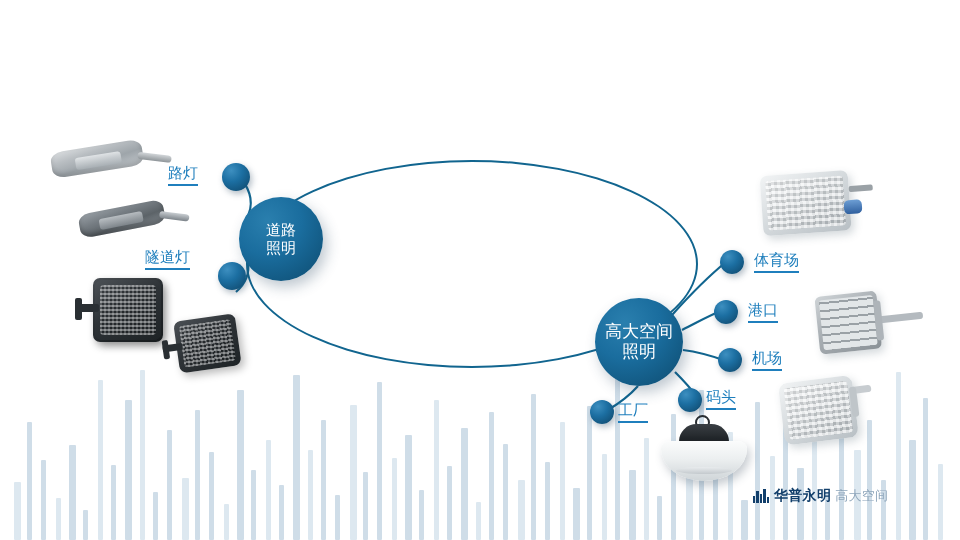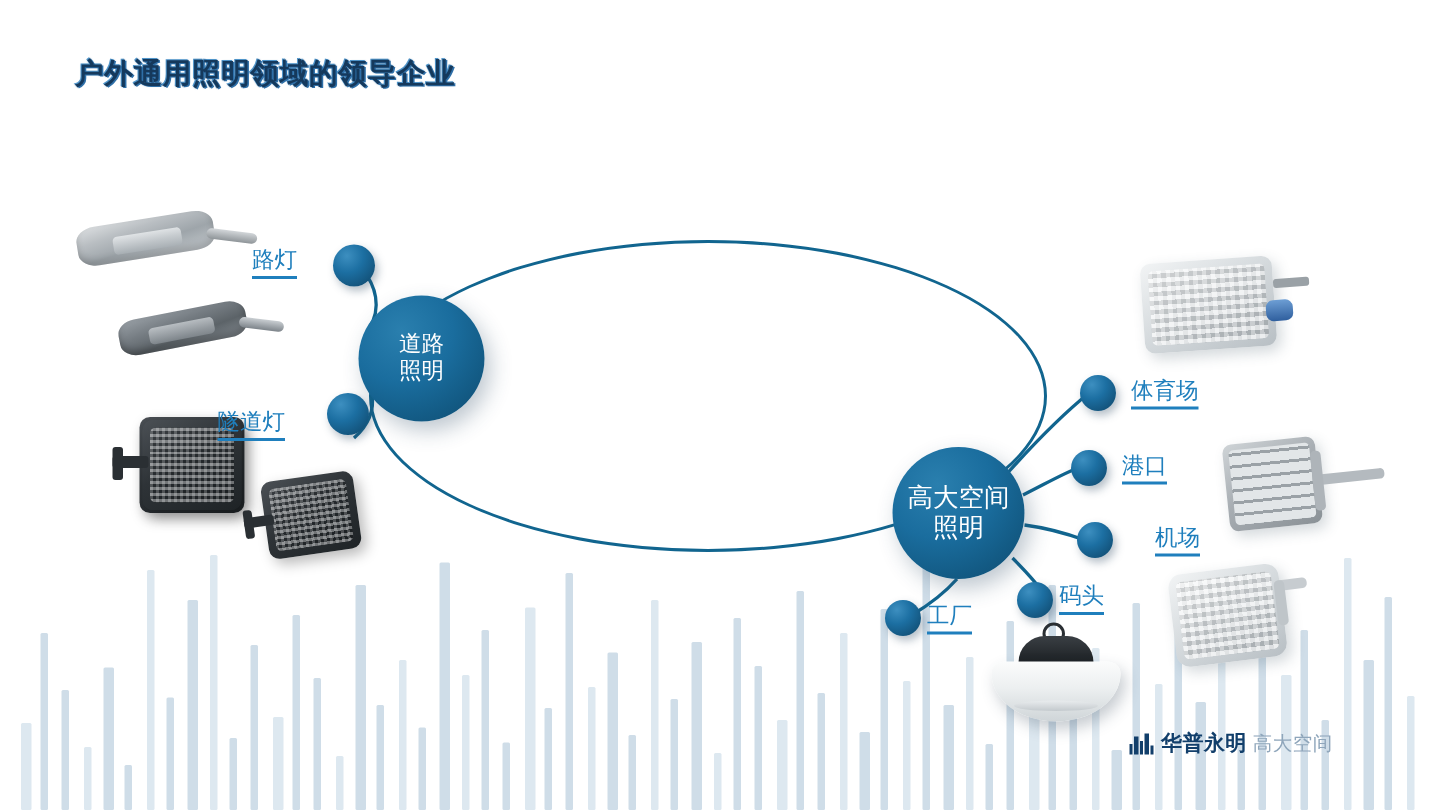--- a/index.html
+++ b/index.html
@@ -193,21 +193,20 @@
       <div class="bar" style="left: 839px; width: 5px; height: 130px;"></div>
       <div class="bar lite" style="left: 854px; width: 7px; height: 90px;"></div>
       <div class="bar" style="left: 867px; width: 5px; height: 120px;"></div>
       <div class="bar" style="left: 881px; width: 5px; height: 60px;"></div>
       <div class="bar lite" style="left: 896px; width: 5px; height: 168px;"></div>
       <div class="bar" style="left: 909px; width: 7px; height: 100px;"></div>
       <div class="bar" style="left: 923px; width: 5px; height: 142px;"></div>
       <div class="bar lite" style="left: 938px; width: 5px; height: 76px;"></div>
     </div>
 
-  <div class="title">户外通用照明领域的领导企业</div>
 
   <div class="prod" style="left:52px;top:128px;width:140px;height:70px;transform:rotate(-9deg);">
     <div class="lamp-body" style="left:0;top:14px;"></div>
     <div class="lamp-led" style="top:23px;"></div>
     <div class="lamp-arm" style="left:86px;top:31px;transform:rotate(16deg);"></div>
   </div>
 
   <div class="prod" style="left:80px;top:190px;width:135px;height:65px;transform:rotate(-11deg);">
     <div class="lamp2-body" style="left:0;top:12px;"></div>
     <div class="lamp2-led" style="top:20px;"></div>
@@ -288,30 +287,30 @@
     <div>
       <div>高大空间</div>
       <div>照明</div>
     </div>
   </div>
 
   <div class="dot" style="left:222px;top:163px;width:28px;height:28px;"></div>
   <div class="lbl" style="left:168px;top:164px;">路灯</div>
 
   <div class="dot" style="left:218px;top:262px;width:28px;height:28px;"></div>
-  <div class="lbl" style="left:145px;top:272px;">隧道灯</div>
+  <div class="lbl" style="left:145px;top:248px;">隧道灯</div>
 
   <div class="dot" style="left:720px;top:250px;width:24px;height:24px;"></div>
   <div class="lbl" style="left:754px;top:251px;">体育场</div>
 
   <div class="dot" style="left:714px;top:300px;width:24px;height:24px;"></div>
   <div class="lbl" style="left:748px;top:301px;">港口</div>
 
   <div class="dot" style="left:718px;top:348px;width:24px;height:24px;"></div>
-  <div class="lbl" style="left:752px;top:349px;margin-left:18px;">机场</div>
+  <div class="lbl" style="left:752px;top:349px;">机场</div>
 
   <div class="dot" style="left:678px;top:388px;width:24px;height:24px;"></div>
   <div class="lbl" style="left:706px;top:388px;">码头</div>
 
   <div class="dot" style="left:590px;top:400px;width:24px;height:24px;"></div>
   <div class="lbl" style="left:618px;top:401px;">工厂</div>
 
   <div class="logo">
     <div class="logo-mark" id="logomark">
         <i style="left: 1px; height: 7px;"></i>

